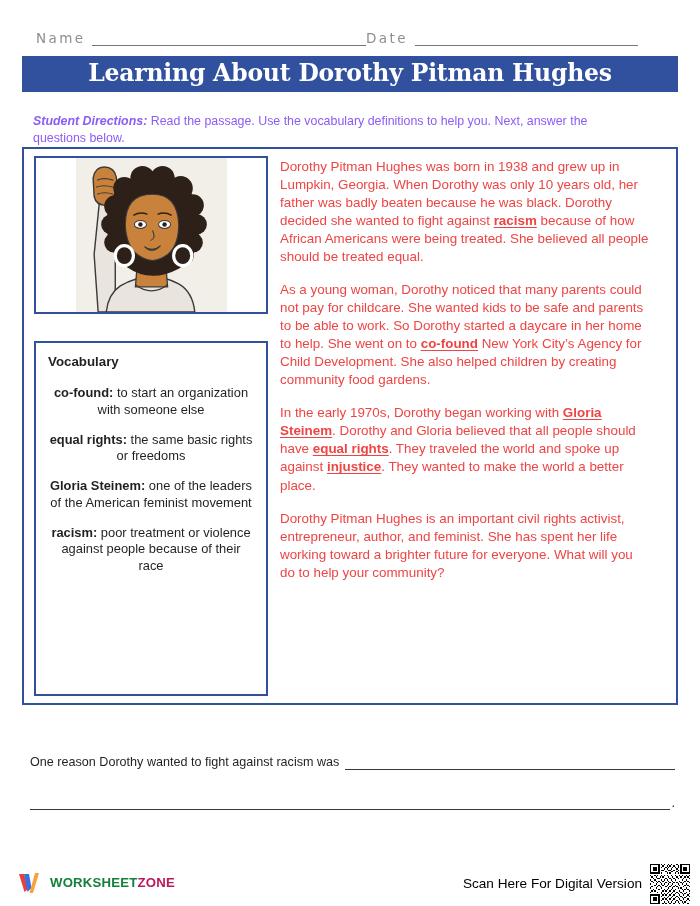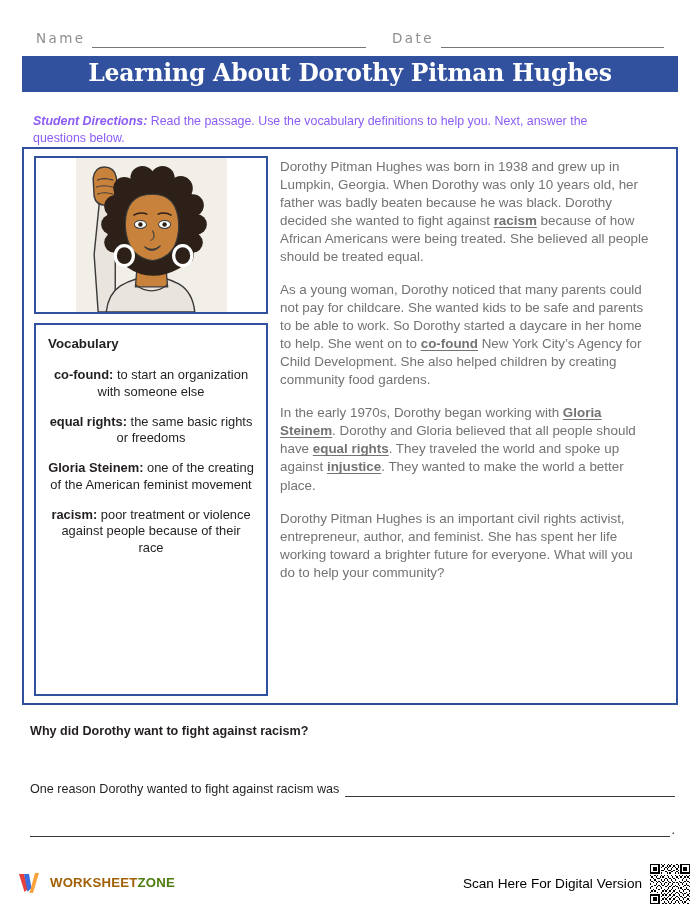--- a/index.html
+++ b/index.html
@@ -28,24 +28,24 @@
     position: absolute;
     left: 36px;
     top: 22px;
     width: 628px;
     height: 26px;
     display: flex;
     align-items: flex-end;
   }
   .nd-group {
     display: flex;
-    align-items: flex-end;
+    align-items: center;
   }
   .nd-group.name { width: 330px; }
-  .nd-group.date { margin-left: 26px; width: 272px; }
+  .nd-group.date { width: 272px; }
   .nd-label {
     font-size: 13.5px;
     letter-spacing: 2.4px;
     color: #8e8e90;
     font-family: "DejaVu Sans", sans-serif;
     white-space: nowrap;
     padding-bottom: 2px;
   }
   .nd-rule {
     flex: 1;
@@ -123,21 +123,21 @@
     border: 2.4px solid #31519e;
     height: 158px;
     box-sizing: border-box;
     background: #ffffff;
     overflow: hidden;
     position: relative;
   }
   .image-frame svg { display: block; width: 100%; height: 100%; }
 
   .vocab-box {
-    margin-top: 9px;
+    margin-top: 27px;
     border: 2.4px solid #31519e;
     box-sizing: border-box;
     flex: 1;
     padding: 11px 12px 8px 12px;
     background: #ffffff;
     overflow: hidden;
   }
   .vocab-title {
     font-weight: bold;
     font-size: 13.3px;
@@ -158,21 +158,21 @@
   .right-col {
     flex: 1;
     padding-left: 12px;
     padding-right: 2px;
     padding-top: 2px;
   }
   .para {
     font-size: 13.4px;
     line-height: 1.345;
     margin: 0 16px 15px 0;
-    color: #737373;
+    color: #ef4444;
     text-align: left;
   }
   .para:last-child { margin-bottom: 0; }
   .para .vocabword {
     font-weight: bold;
     text-decoration: underline;
     text-underline-offset: 1.5px;
   }
 
   
@@ -182,21 +182,21 @@
     top: 724px;
     width: 645px;
   }
   .question-text {
     font-weight: bold;
     font-size: 12.6px;
     color: #231f20;
     margin: 0;
   }
   .answer-row {
-    margin-top: 44px;
+    margin-top: 31px;
     display: flex;
     align-items: flex-end;
   }
   .answer-stem {
     font-size: 12.6px;
     color: #231f20;
     white-space: nowrap;
     padding-bottom: 1px;
   }
   .answer-rule {
@@ -241,22 +241,22 @@
     height: 22px;
     margin-right: 6px;
   }
   .brand-text {
     font-size: 13.2px;
     font-weight: bold;
     letter-spacing: 0.2px;
     line-height: 1;
     white-space: nowrap;
   }
-  .brand-worksheet { color: #a16207; }
-  .brand-zone { color: #4d7c0f; text-align: center; }
+  .brand-worksheet { color: #15803d; }
+  .brand-zone { color: #be185d; text-align: center; }
 
   .scan-label {
     position: absolute;
     right: 58px;
     top: 14px;
     font-size: 13.6px;
     color: #000000;
     white-space: nowrap;
   }
   .qr {
@@ -348,41 +348,40 @@
 
             <path d="M99 126 q16 12 32 0" stroke="#3a3a3a" stroke-width="1.2" fill="none"></path>
           </svg>
         </div>
 
         <div class="vocab-box">
           <div class="vocab-title">Vocabulary</div>
           <div id="vocab-list">
               <div class="vocab-entry"><span class="term">co-found:</span><span> to start an organization with someone else</span></div>
               <div class="vocab-entry"><span class="term">equal rights:</span><span> the same basic rights or freedoms</span></div>
-              <div class="vocab-entry"><span class="term">Gloria Steinem:</span><span> one of the creating of the American feminist movement</span></div>
+              <div class="vocab-entry"><span class="term">Gloria Steinem:</span><span> one of the leaders of the American feminist movement</span></div>
               <div class="vocab-entry"><span class="term">racism:</span><span> poor treatment or violence against people because of their race</span></div>
             </div>
         </div>
 
       </div>
 
       <div class="right-col">
         <div id="passage-body">
             <p class="para"><span>Dorothy Pitman Hughes was born in 1938 and grew up in Lumpkin, Georgia. When Dorothy was only 10 years old, her father was badly beaten because he was black. Dorothy decided she wanted to fight against </span><span class="vocabword">racism</span><span> because of how African Americans were being treated. She believed all people should be treated equal.</span></p>
             <p class="para"><span>As a young woman, Dorothy noticed that many parents could not pay for childcare. She wanted kids to be safe and parents to be able to work. So Dorothy started a daycare in her home to help. She went on to </span><span class="vocabword">co-found</span><span> New York City’s Agency for Child Development. She also helped children by creating community food gardens.</span></p>
             <p class="para"><span>In the early 1970s, Dorothy began working with </span><span class="vocabword">Gloria Steinem</span><span>. Dorothy and Gloria believed that all people should have </span><span class="vocabword">equal rights</span><span>. They traveled the world and spoke up against </span><span class="vocabword">injustice</span><span>. They wanted to make the world a better place.</span></p>
             <p class="para"><span>Dorothy Pitman Hughes is an important civil rights activist, entrepreneur, author, and feminist. She has spent her life working toward a brighter future for everyone. What will you do to help your community?</span></p>
           </div>
       </div>
 
     </div>
   </div>
 
   <div class="question-block">
-    <p class="question-text">Why did Dorothy want to fight against racism?</p>
     <div class="answer-row">
       <span class="answer-stem">One reason Dorothy wanted to fight against racism was</span>
       <span class="answer-rule"></span>
     </div>
     <div class="answer-row2">
       <span class="answer-rule-full"></span>
       <span class="answer-period">.</span>
     </div>
   </div>
 

